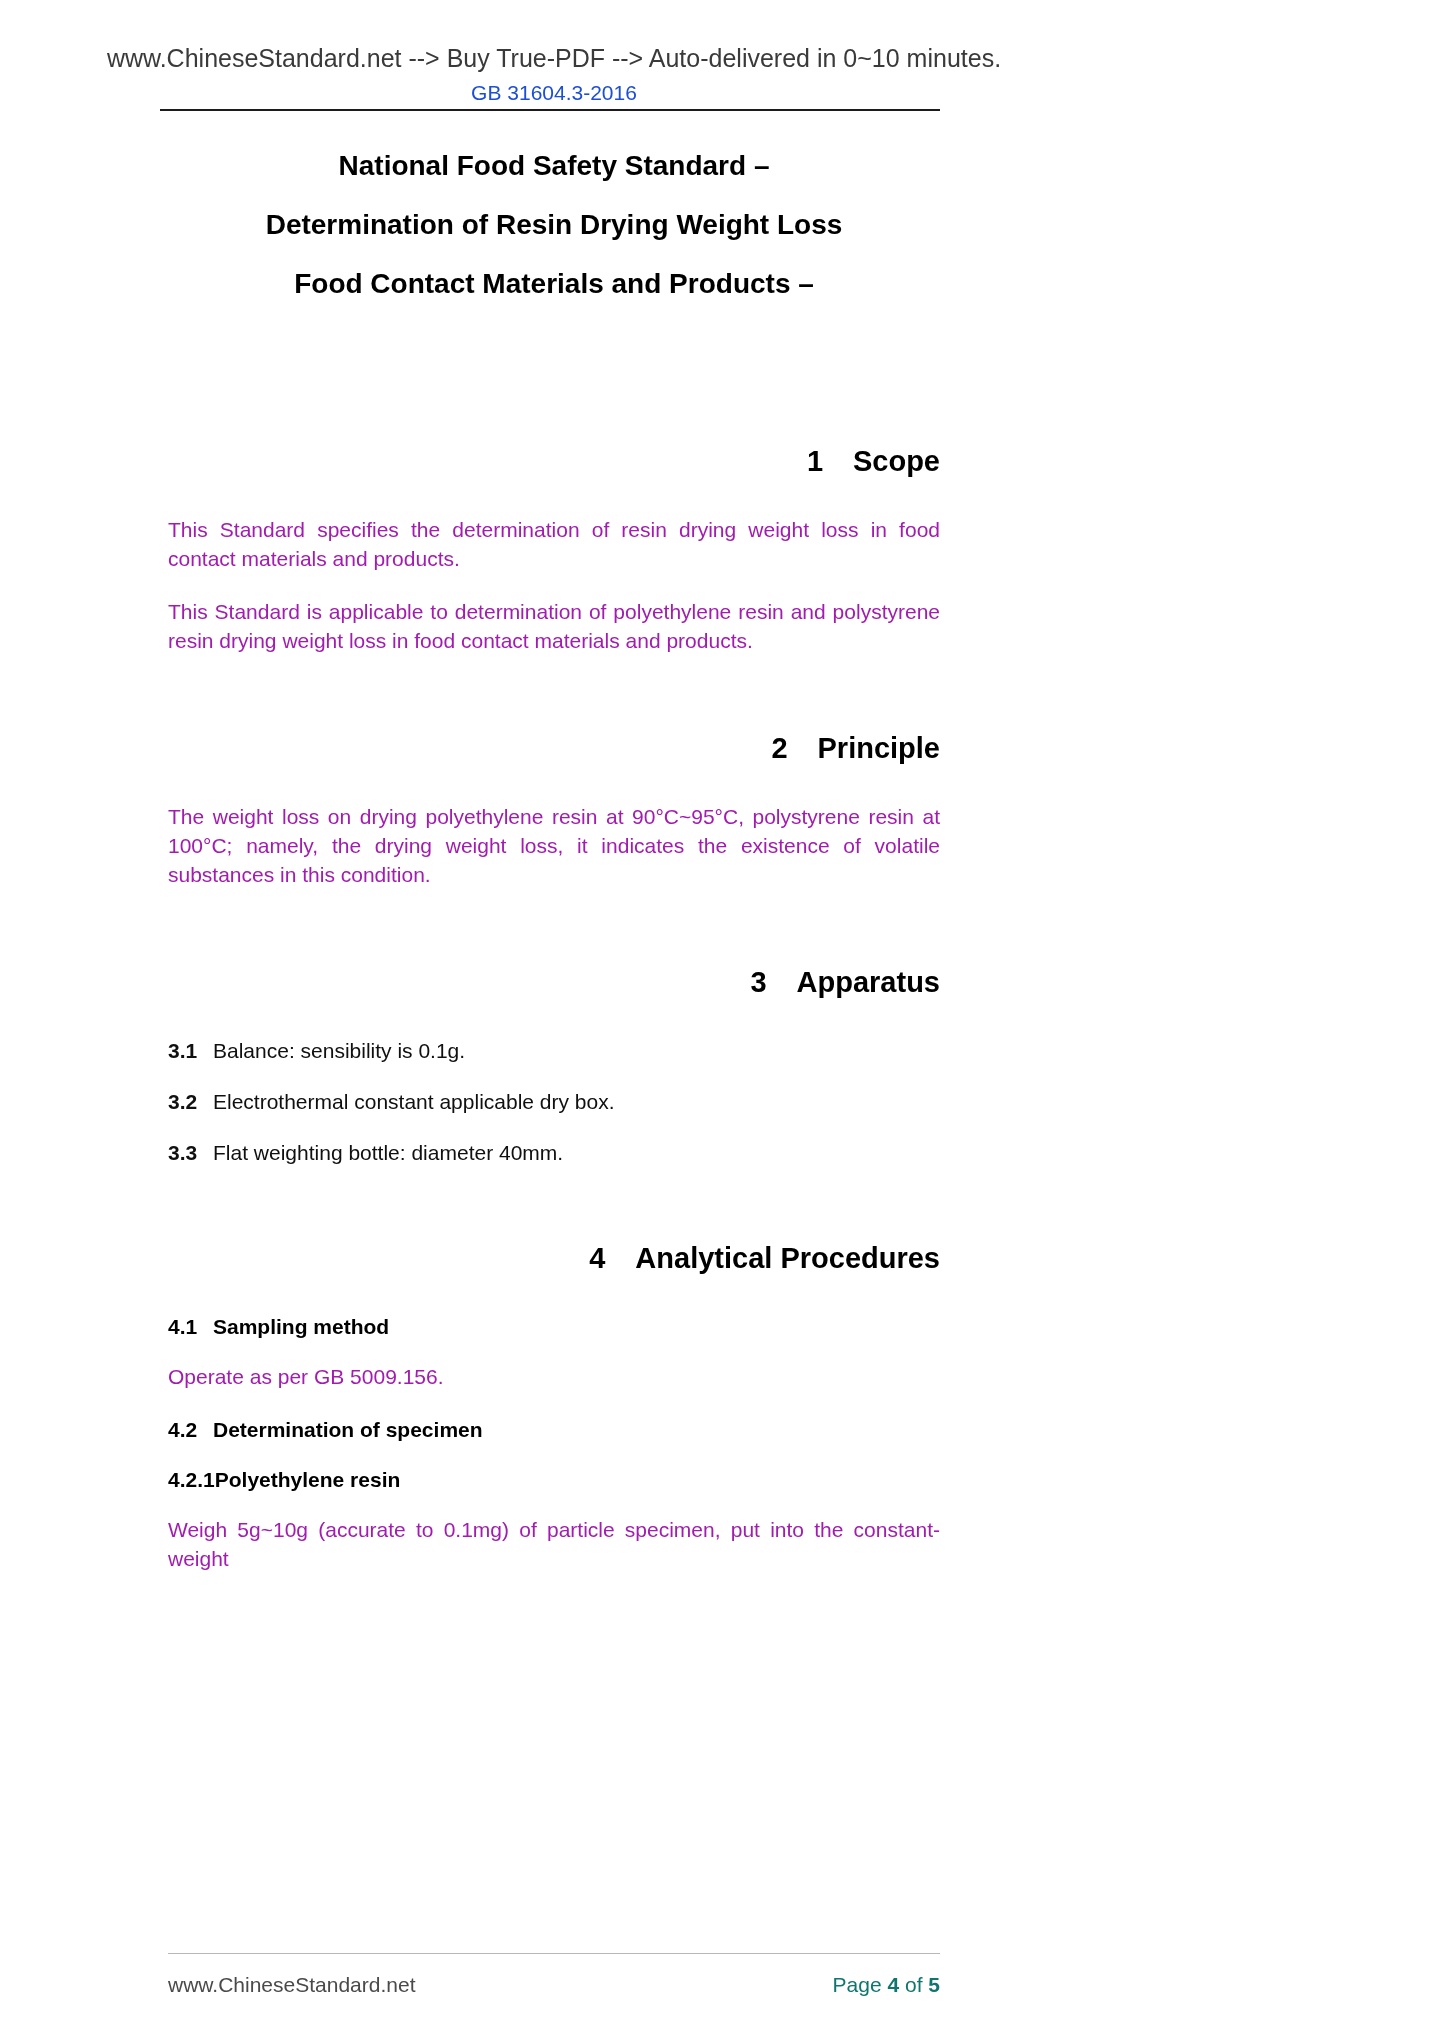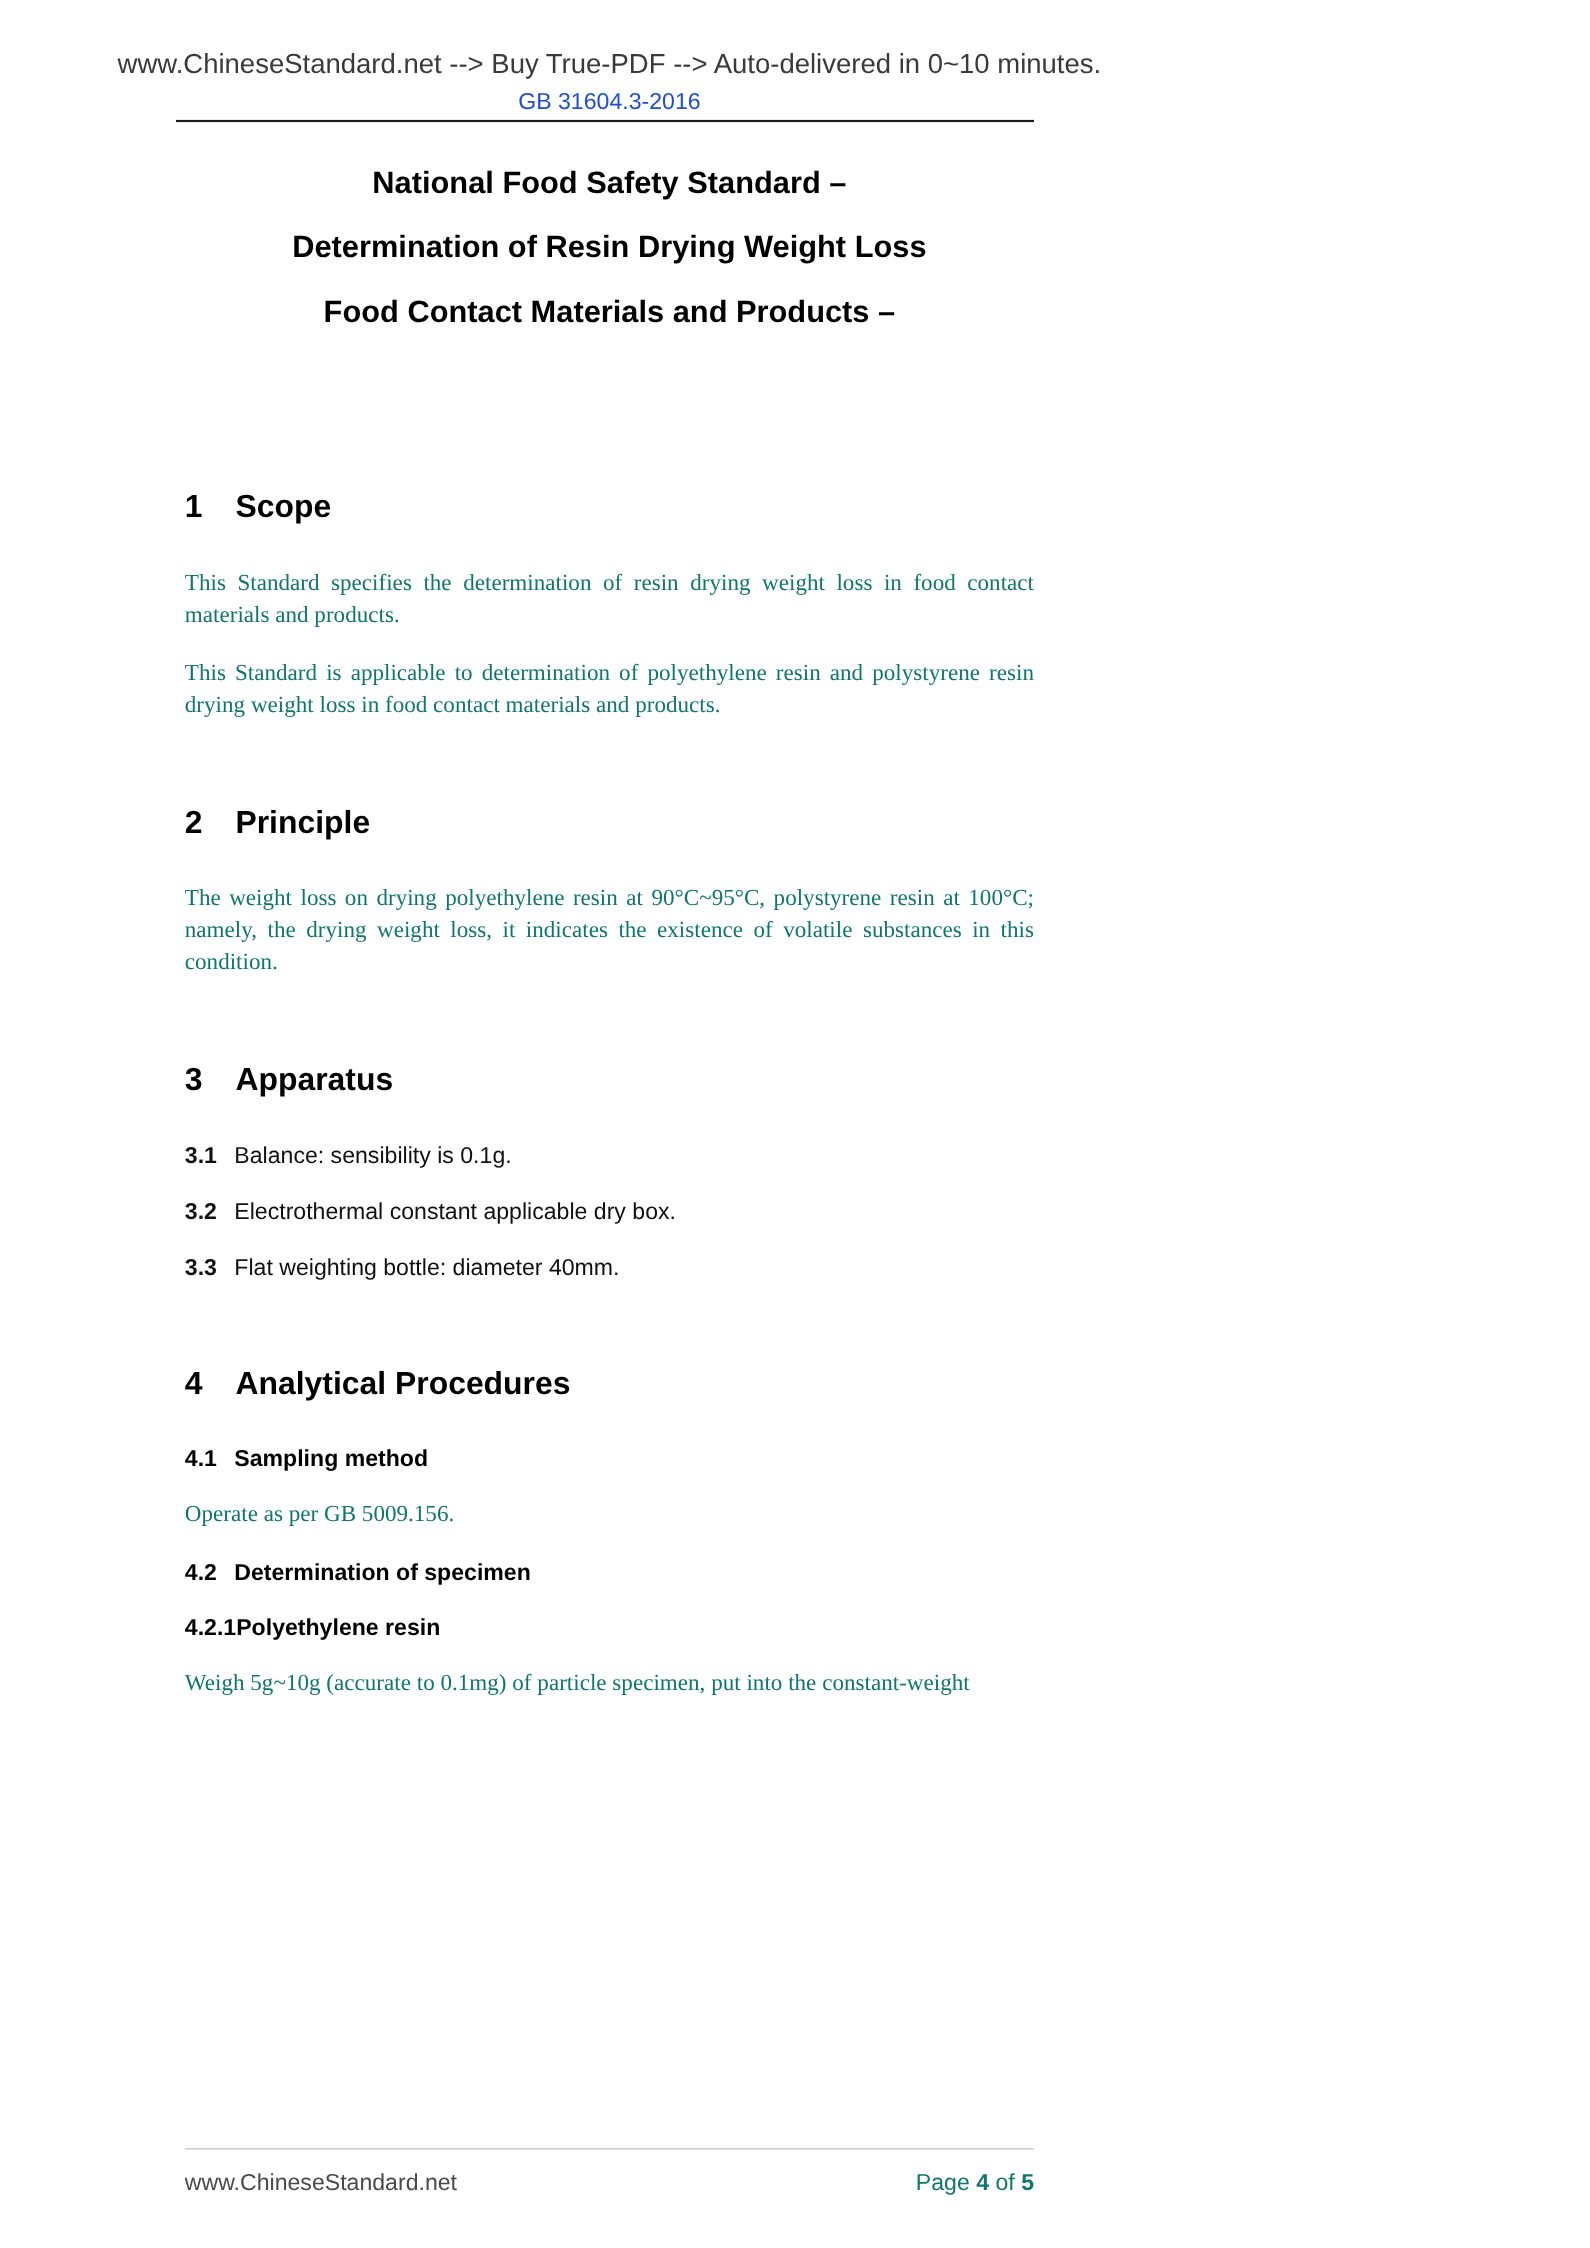--- a/index.html
+++ b/index.html
@@ -1,15 +1,15 @@
 <!DOCTYPE html>
 <html><head>
 <meta charset="utf-8">
 <style>
-  * { margin:0; padding:0; box-sizing:border-box; }
+  * { margin:0; padding:0; box-sizing:border-box;justify-content:flex-end; }
   html,body { background:#ffffff; }
   body { font-family:"Liberation Sans","DejaVu Sans",sans-serif; }
 
   .page{
     width:1445px; height:2044px; background:#ffffff; color:#111;
     display:flex; flex-direction:column;
     padding:44px 505px 46px 168px;
     overflow:hidden;
   }
 
@@ -35,21 +35,21 @@
   .h-section{
     display:flex; font-size:29px; line-height:35px; font-weight:bold;
     color:#000; margin:52px 0 36px;
   }
   .h-section.first{ margin-top:118px; }
   .h-num{ display:inline-block; width:46px; flex:none; }
 
   
   .body-p{
     font-size:21px; line-height:29px; text-align:justify;
-    color:#0f766e; margin-bottom:24px;font-family:Liberation Serif, serif;
+    color:#a21caf; margin-bottom:24px;
   }
   .item{ font-size:21px; line-height:29px; color:#101010; margin-bottom:22px; }
   .num{ display:inline-block; min-width:45px; font-weight:bold; }
   .subhead{
     font-size:21px; line-height:29px; font-weight:bold;
     color:#000; margin-bottom:21px;
   }
   .subhead .sub-title{ font-weight:bold; }
 
   

